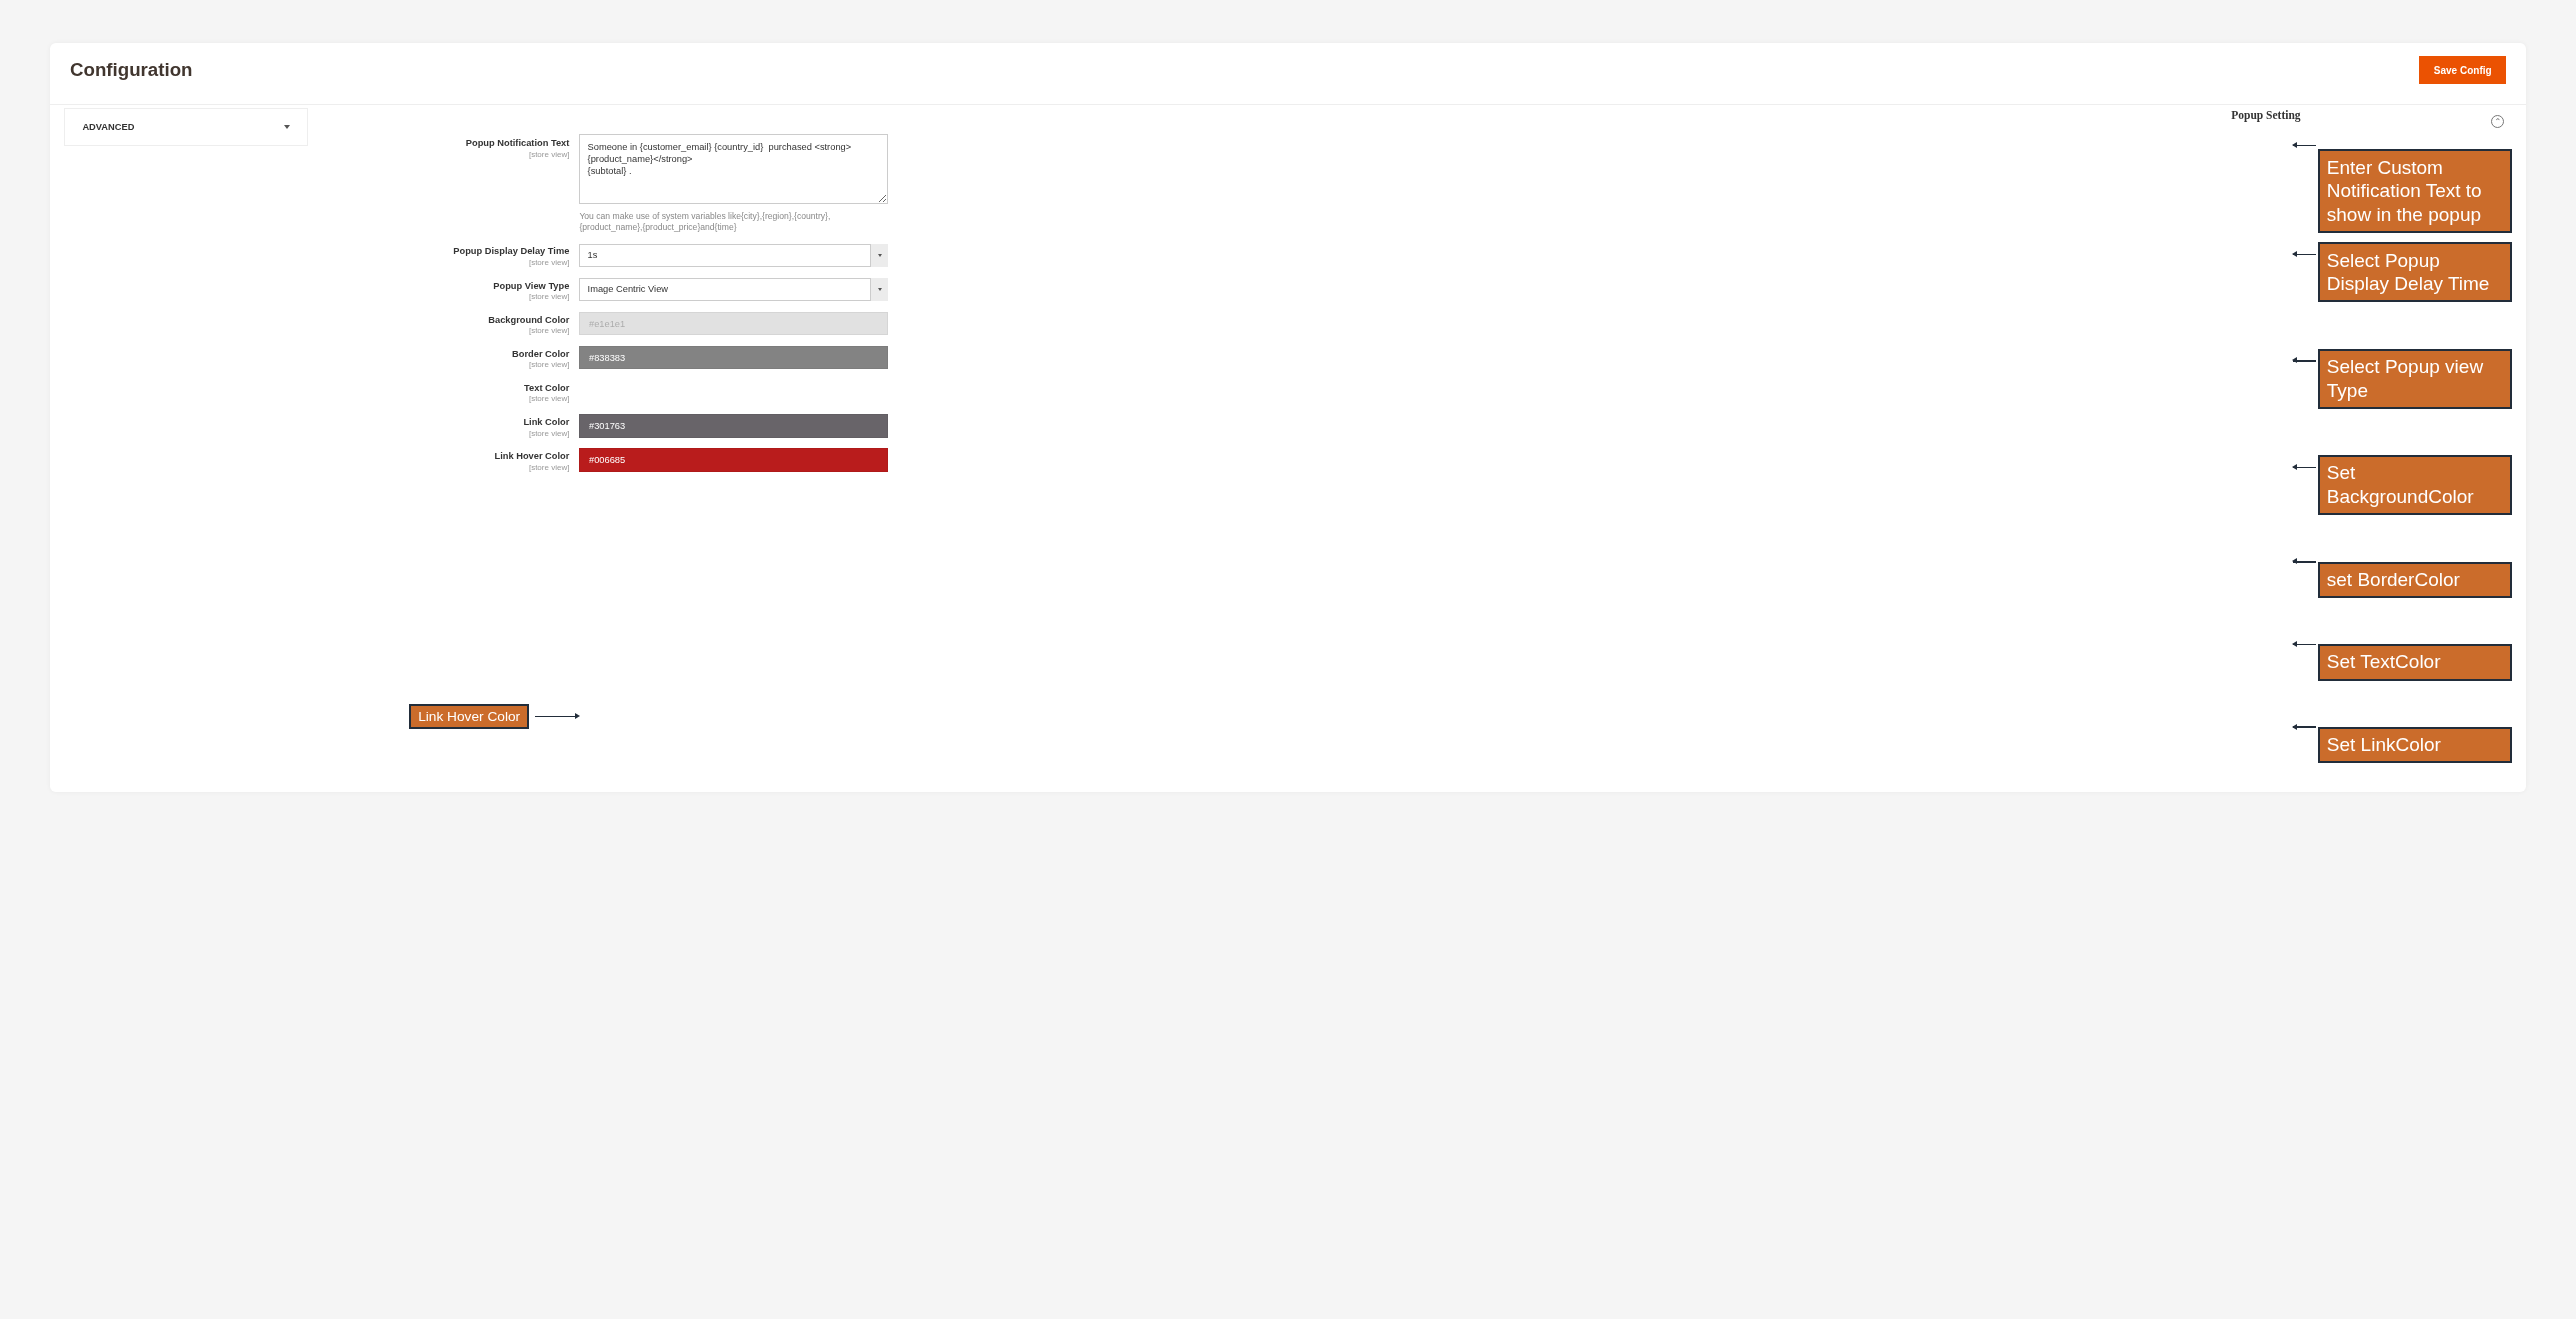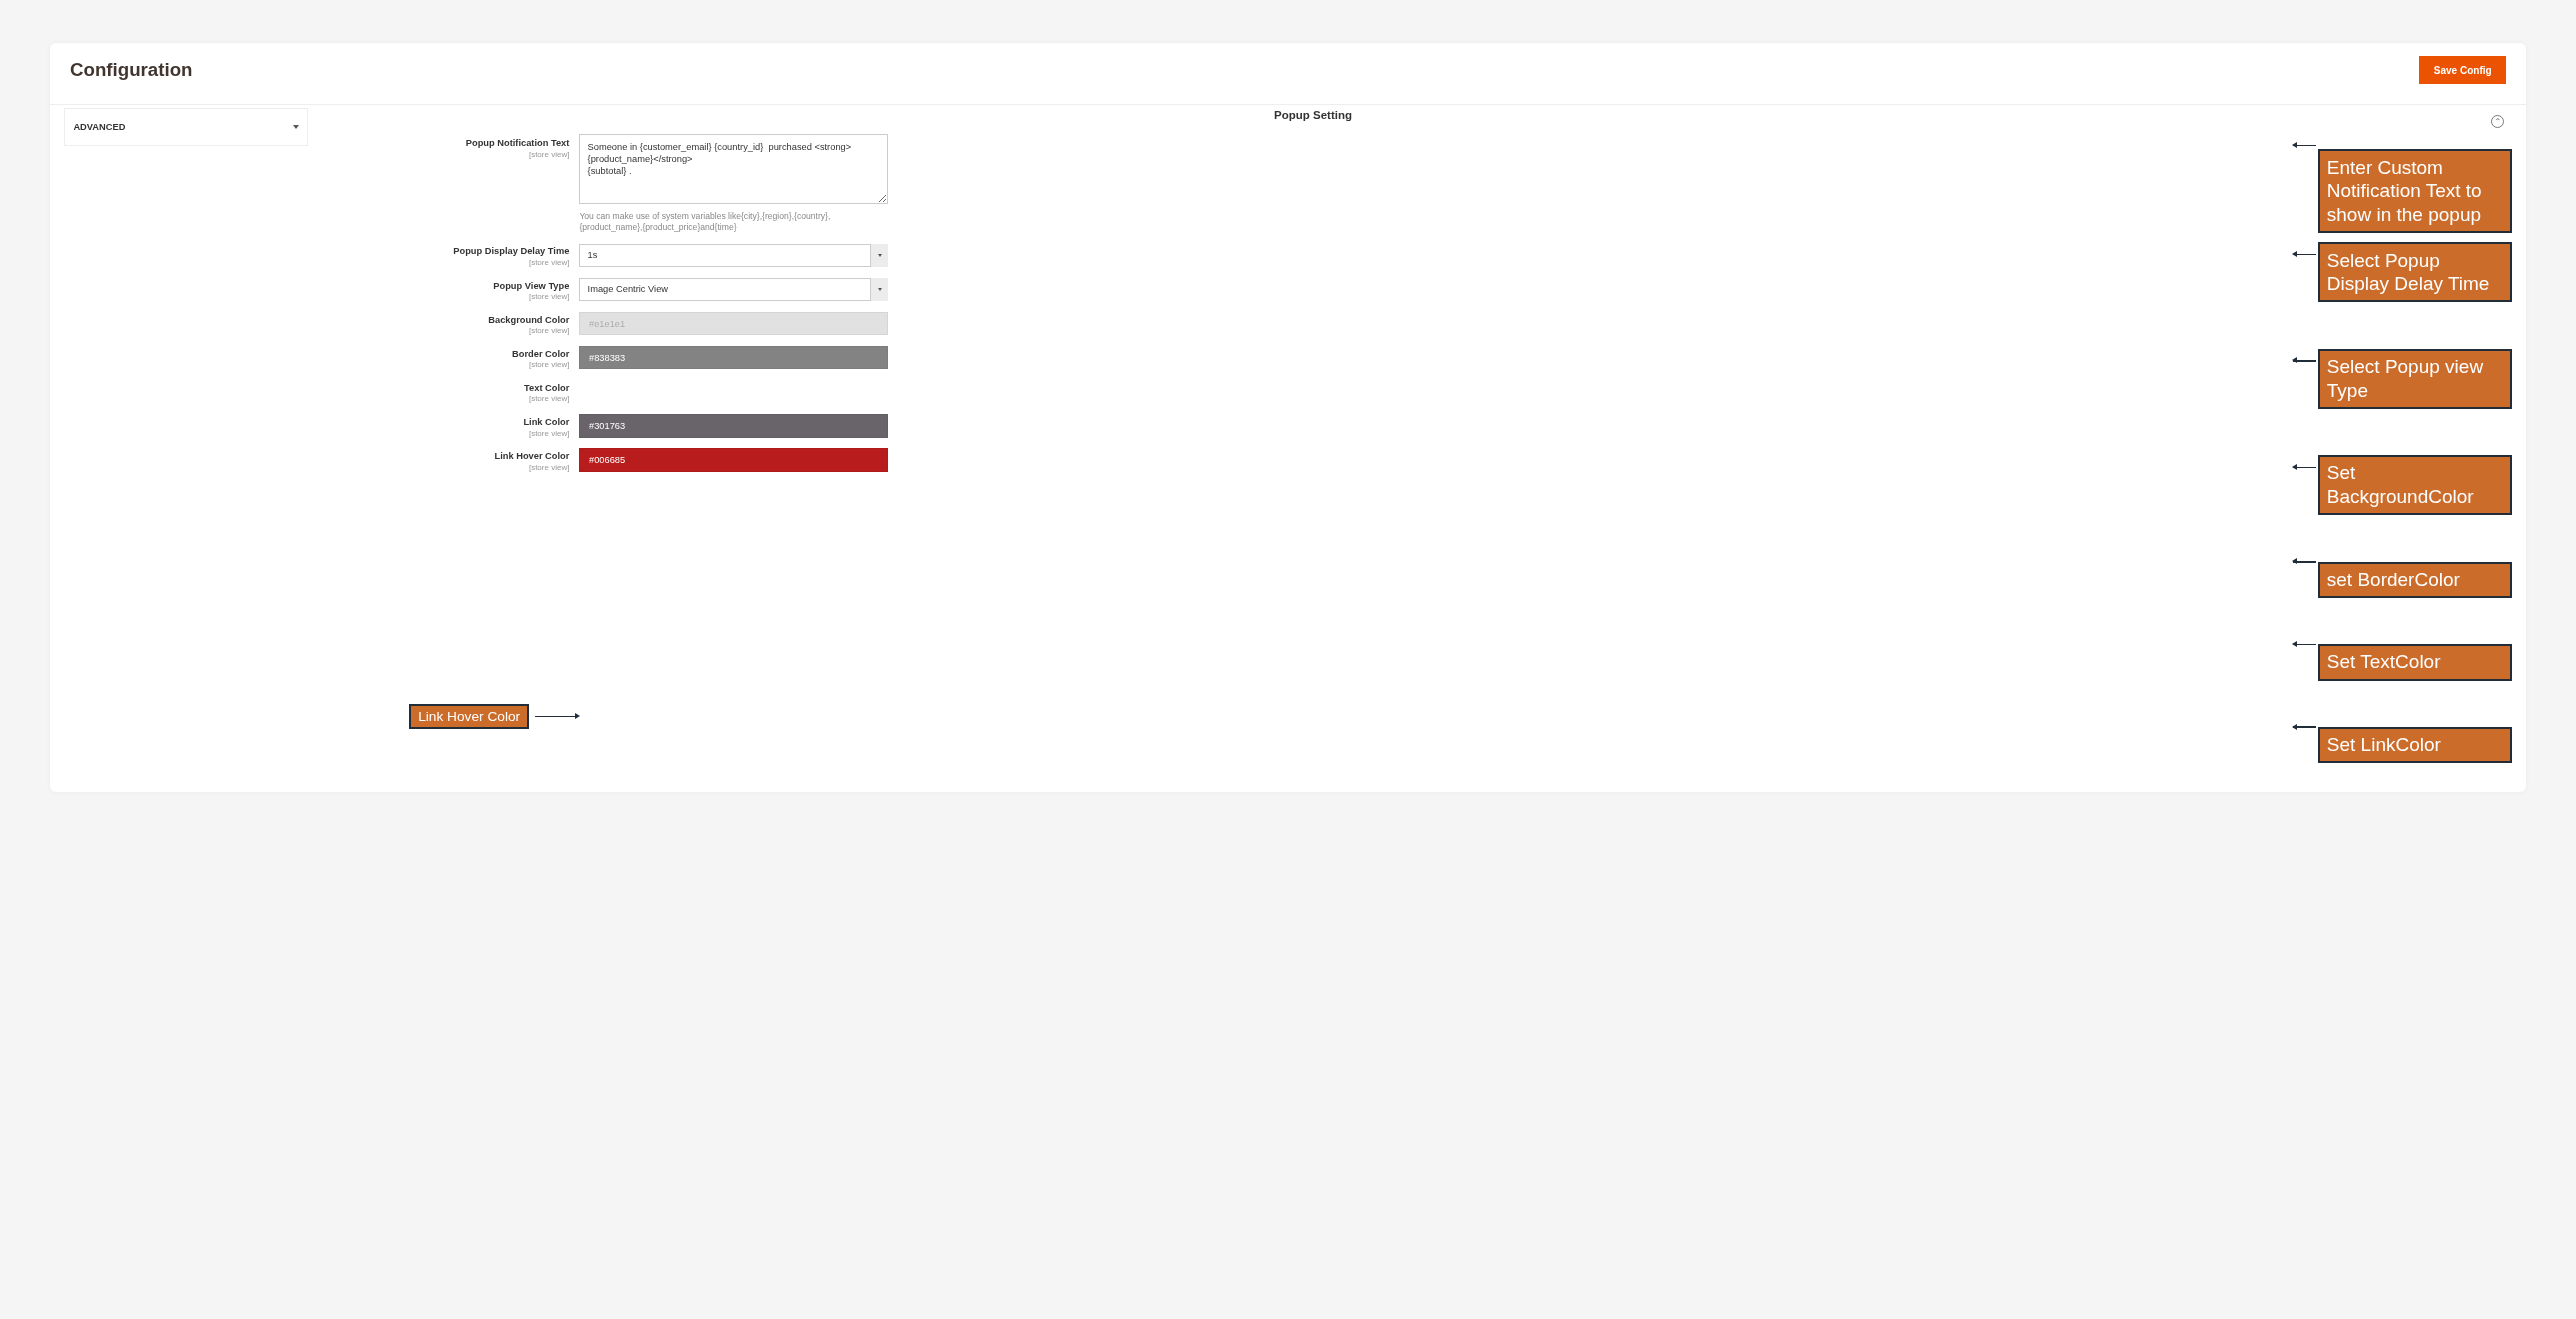--- a/index.html
+++ b/index.html
@@ -42,37 +42,38 @@
     }
     .body-grid {
       display: grid;
       grid-template-columns: 244px 1fr auto;
       gap: 17px;
       padding: 0 14.4px 0 14.4px;
     }
     .side-col { padding-top: 2.9px; }
     .side-item {
       display: flex; align-items: center; justify-content: space-between;
-      padding: 13px 8px;
+      padding: 13px 17px;
       border: 0.7px solid #eee;
       font-weight: 700;
       font-size: 9.3px;
       color: #333;
       background: #fff;
     }
     .chevron {
       width: 0; height: 0;
       border-left: 3.6px solid transparent;
       border-right: 3.6px solid transparent;
       border-top: 4.3px solid #555;
     }
     .main-col { }
     .section-header {
-      display: flex; align-items: center; justify-content: center;
+      display: flex; align-items: center; justify-content: flex-end;
       padding: 4.3px 0 13px 0;
+      font-family: Liberation Serif, serif;
     }
     .section-header h2 {
       font-size: 11.5px; font-weight: 700; color: #333;
     }
     .collapse-icon {
       width: 13px; height: 13px;
       border: 0.7px solid #777; border-radius: 50%;
       display: flex; align-items: center; justify-content: center;
       font-size: 8px; color: #555;
       position: absolute;

